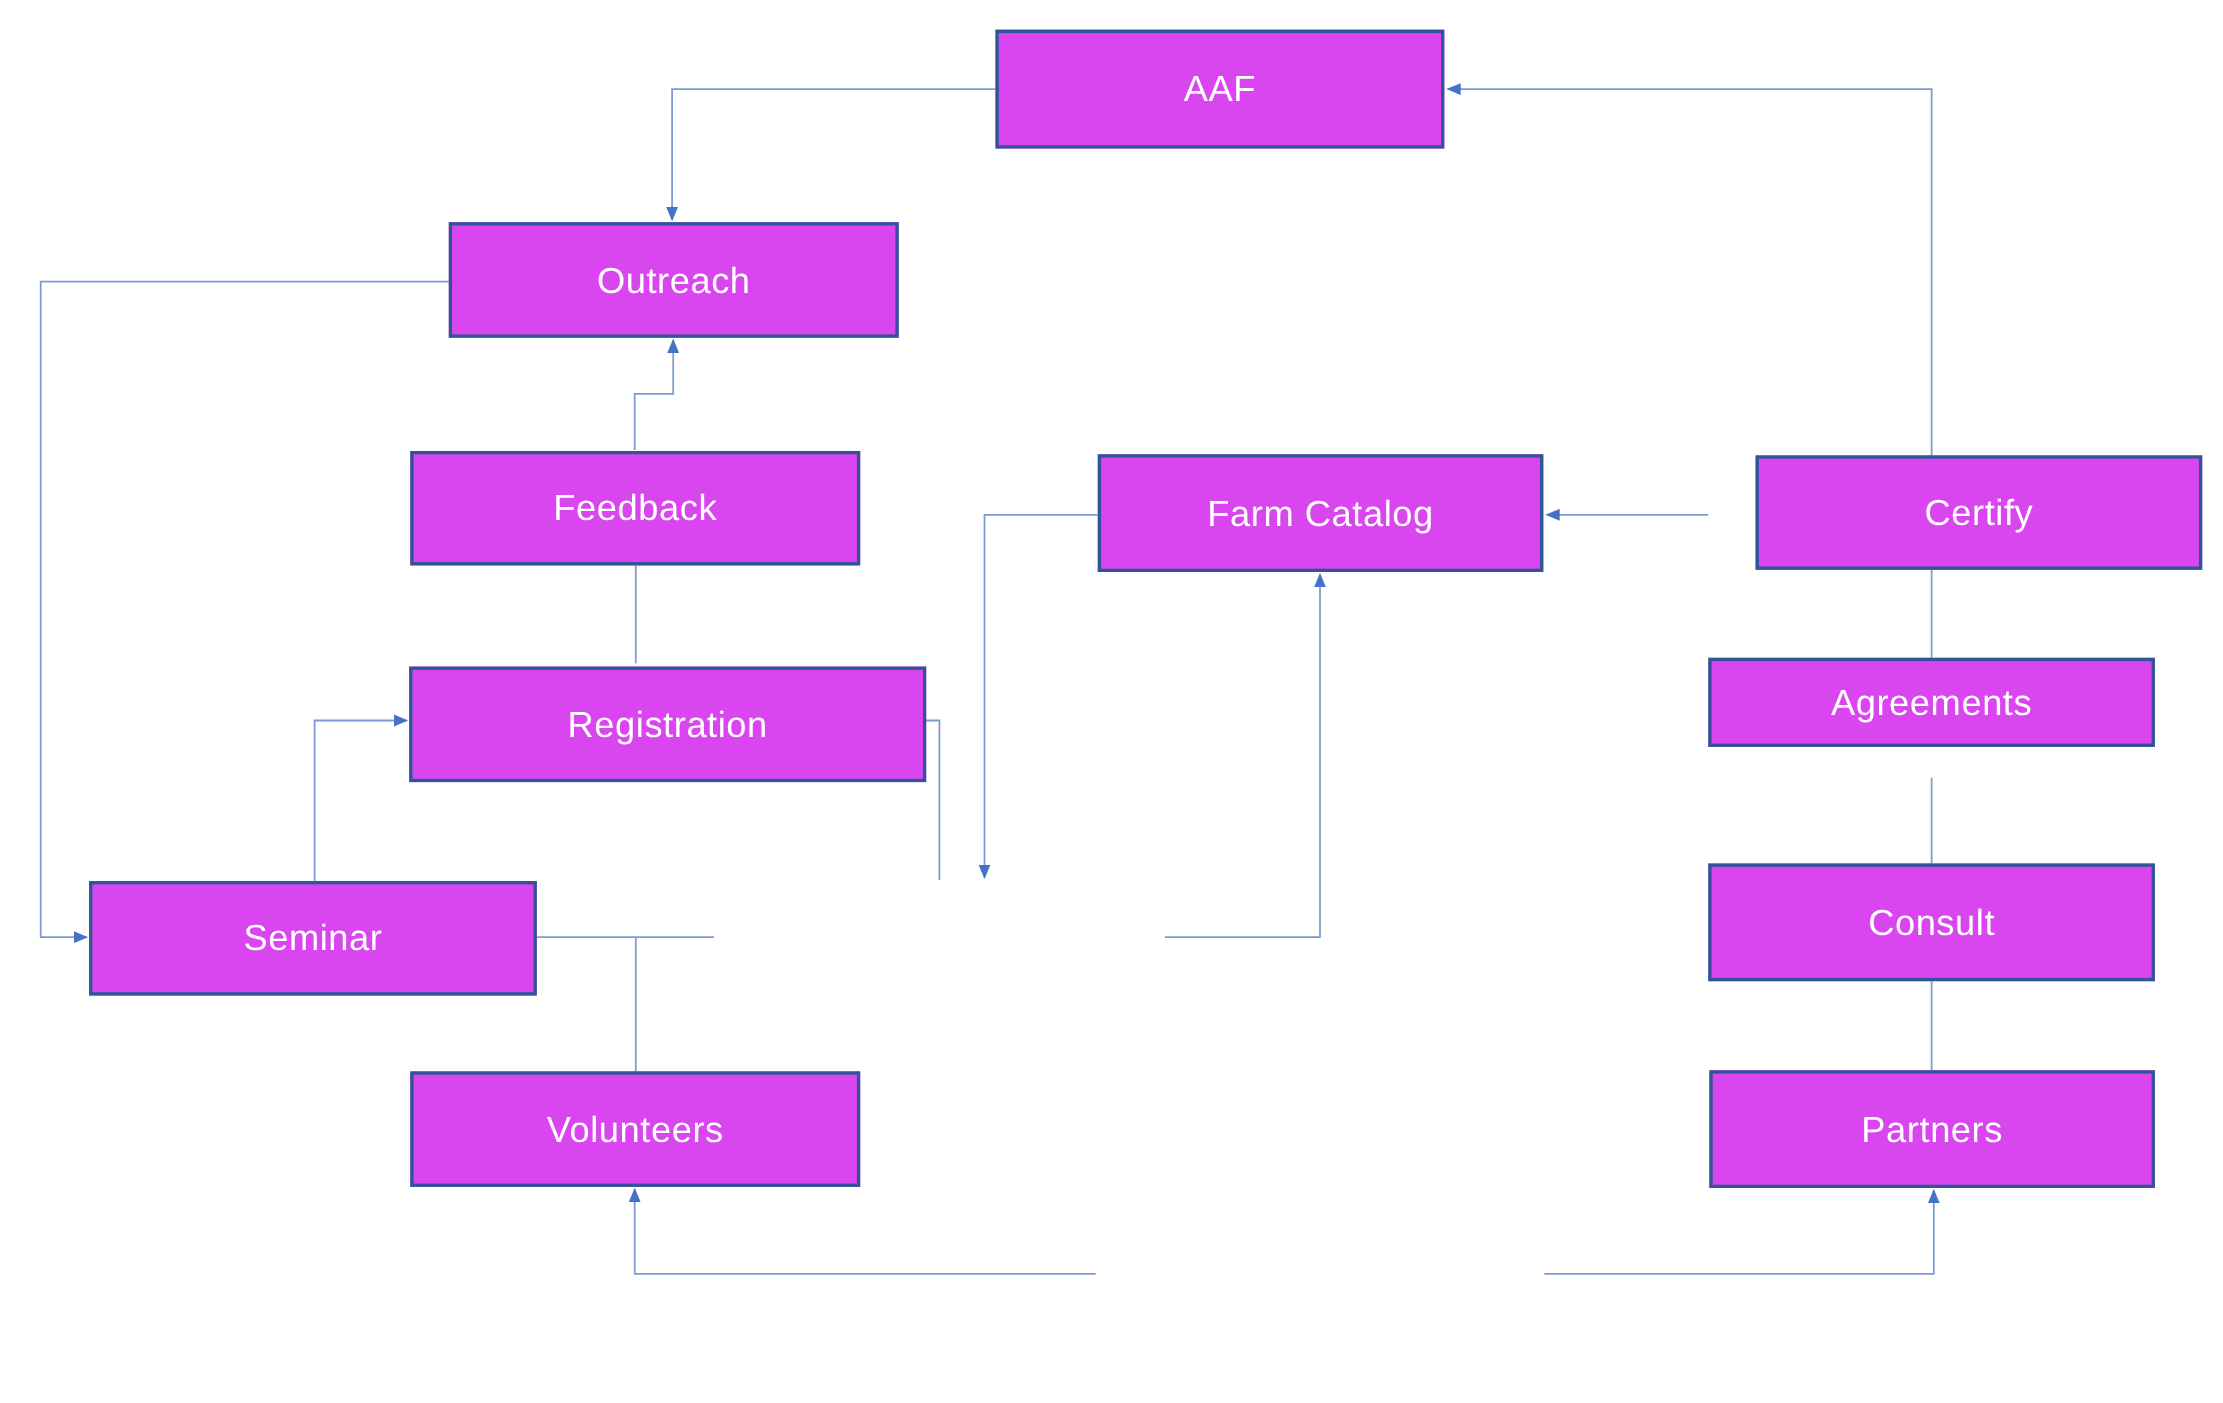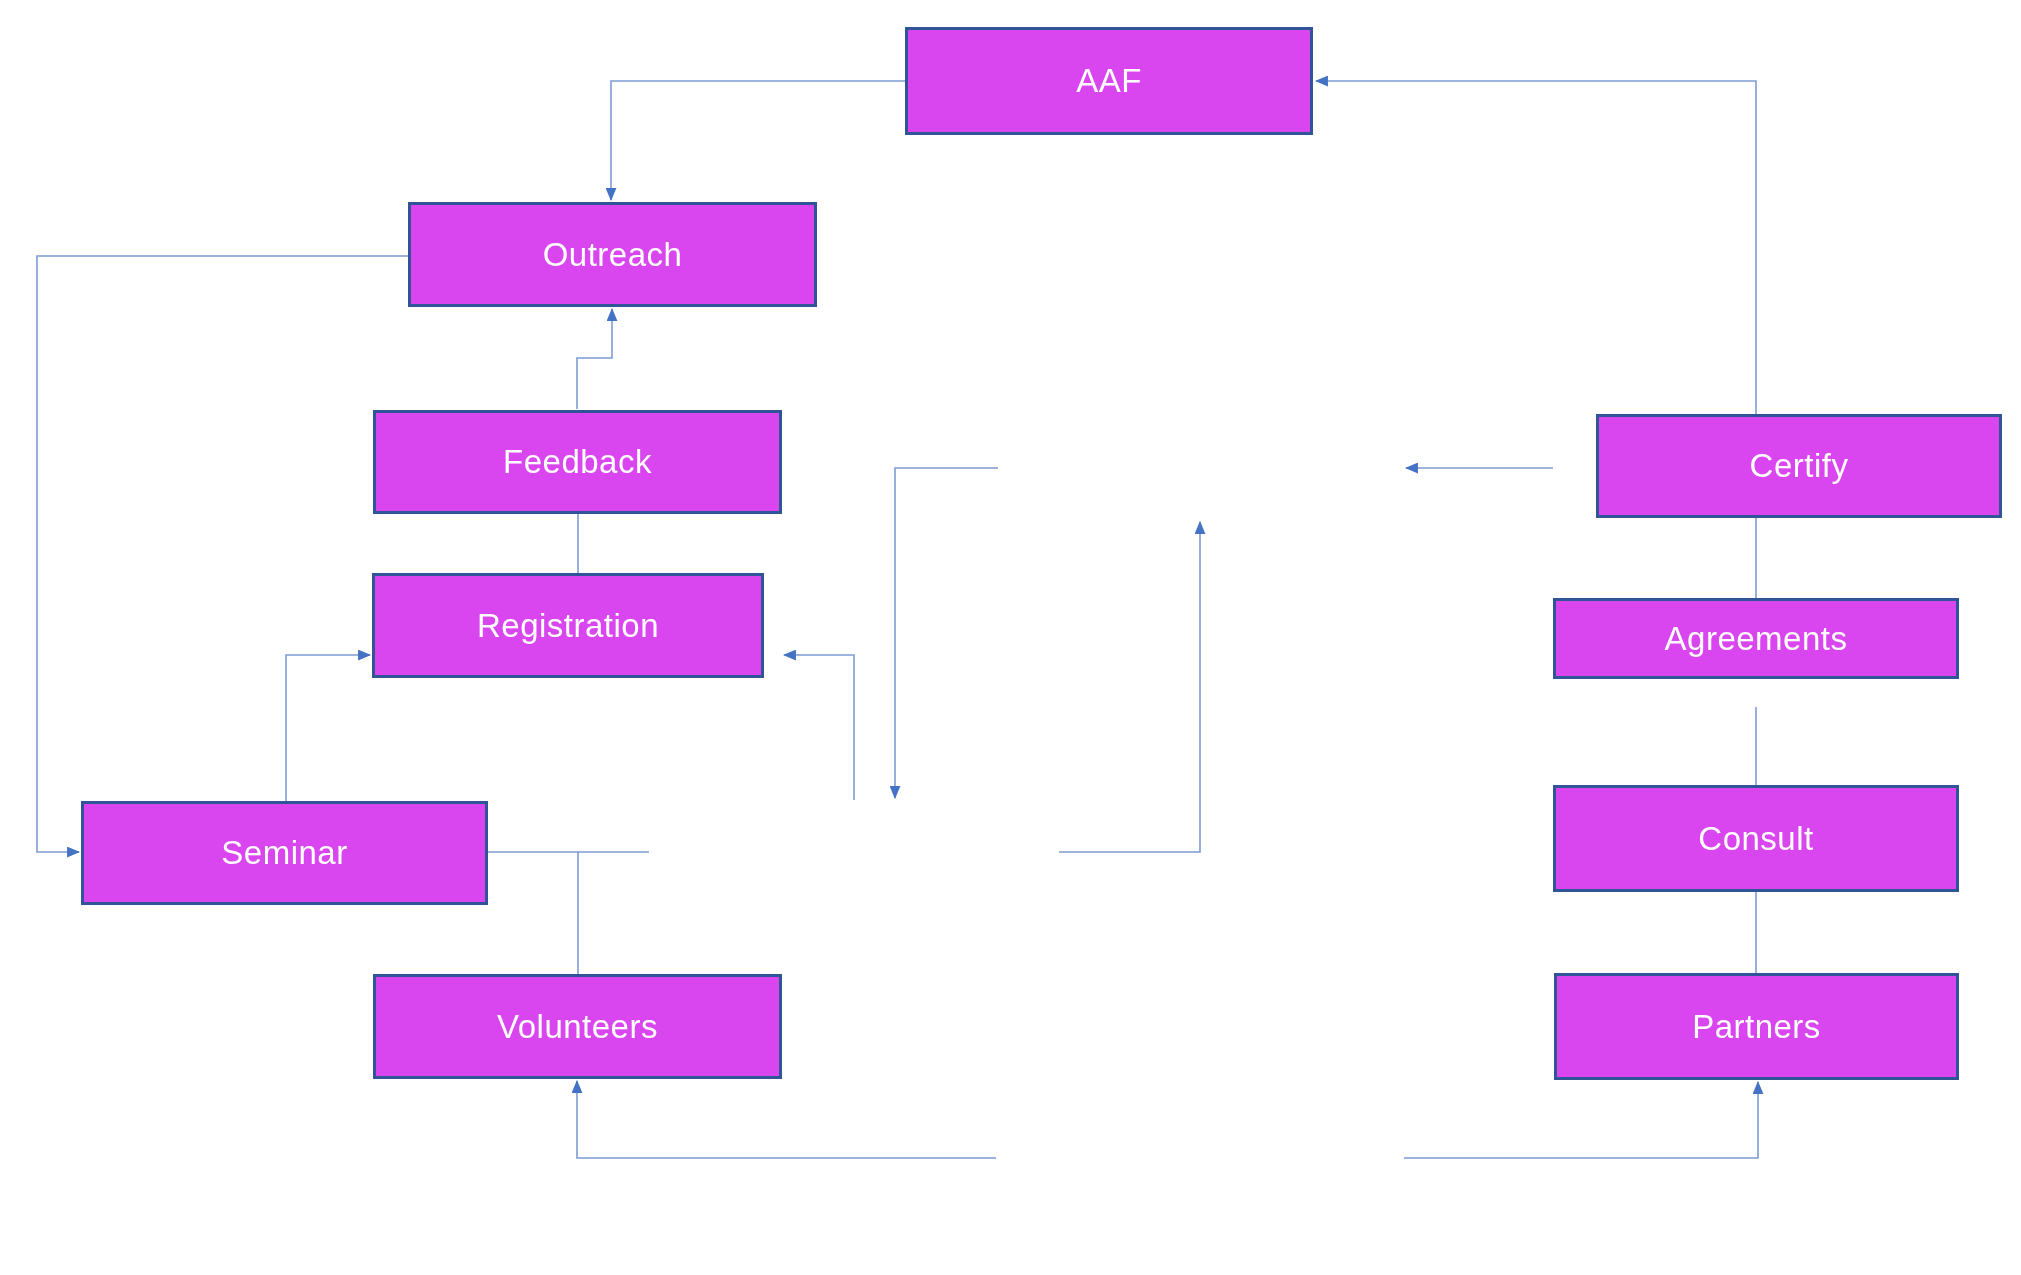--- a/index.html
+++ b/index.html
@@ -41,21 +41,21 @@
     fill: none;
     stroke: #7C9BD4;
     stroke-width: 1.6;
   }
   
   #n-aaf        { left: 905px;  top: 27px;  width: 408px; height: 108px; }
   #n-outreach   { left: 408px;  top: 202px; width: 409px; height: 105px; }
   #n-feedback   { left: 373px;  top: 410px; width: 409px; height: 104px; }
   #n-farmcat    { left: 998px;  top: 413px; width: 405px; height: 107px; }
   #n-certify    { left: 1553px; top: 414px; width: 406px; height: 104px; margin-left: 43px; }
-  #n-registr    { left: 372px;  top: 573px; width: 392px; height: 105px; }
+  #n-registr    { left: 372px;  top: 606px; width: 470px; height: 105px; }
   #n-agree      { left: 1553px; top: 598px; width: 406px; height: 81px; }
   #n-seminar    { left: 81px;   top: 801px; width: 407px; height: 104px; justify-content: center; }
   #n-locate     { left: 649px;  top: 800px; width: 410px; height: 105px; }
   #n-consult    { left: 1553px; top: 785px; width: 406px; height: 107px; }
   #n-volunt     { left: 373px;  top: 974px; width: 409px; height: 105px; }
   #n-partners   { left: 1554px; top: 973px; width: 405px; height: 107px; }
   #n-searchfn   { left: 996px;  top: 1107px; width: 408px; height: 106px; }
 </style>
 </head>
 <body>
@@ -106,20 +106,23 @@
 
   <div class="node" id="n-aaf">
     <span>AAF</span>
   </div>
   <div class="node" id="n-outreach">
     <span>Outreach</span>
   </div>
   <div class="node" id="n-feedback">
     <span>Feedback</span>
   </div>
+  <div class="node" id="n-farmcat">
+    <span>Farm Catalog</span>
+  </div>
   <div class="node" id="n-certify">
     <span>Certify</span>
   </div>
   <div class="node" id="n-registr">
     <span>Registration</span>
   </div>
   <div class="node" id="n-agree">
     <span>Agreements</span>
   </div>
   <div class="node" id="n-seminar">

